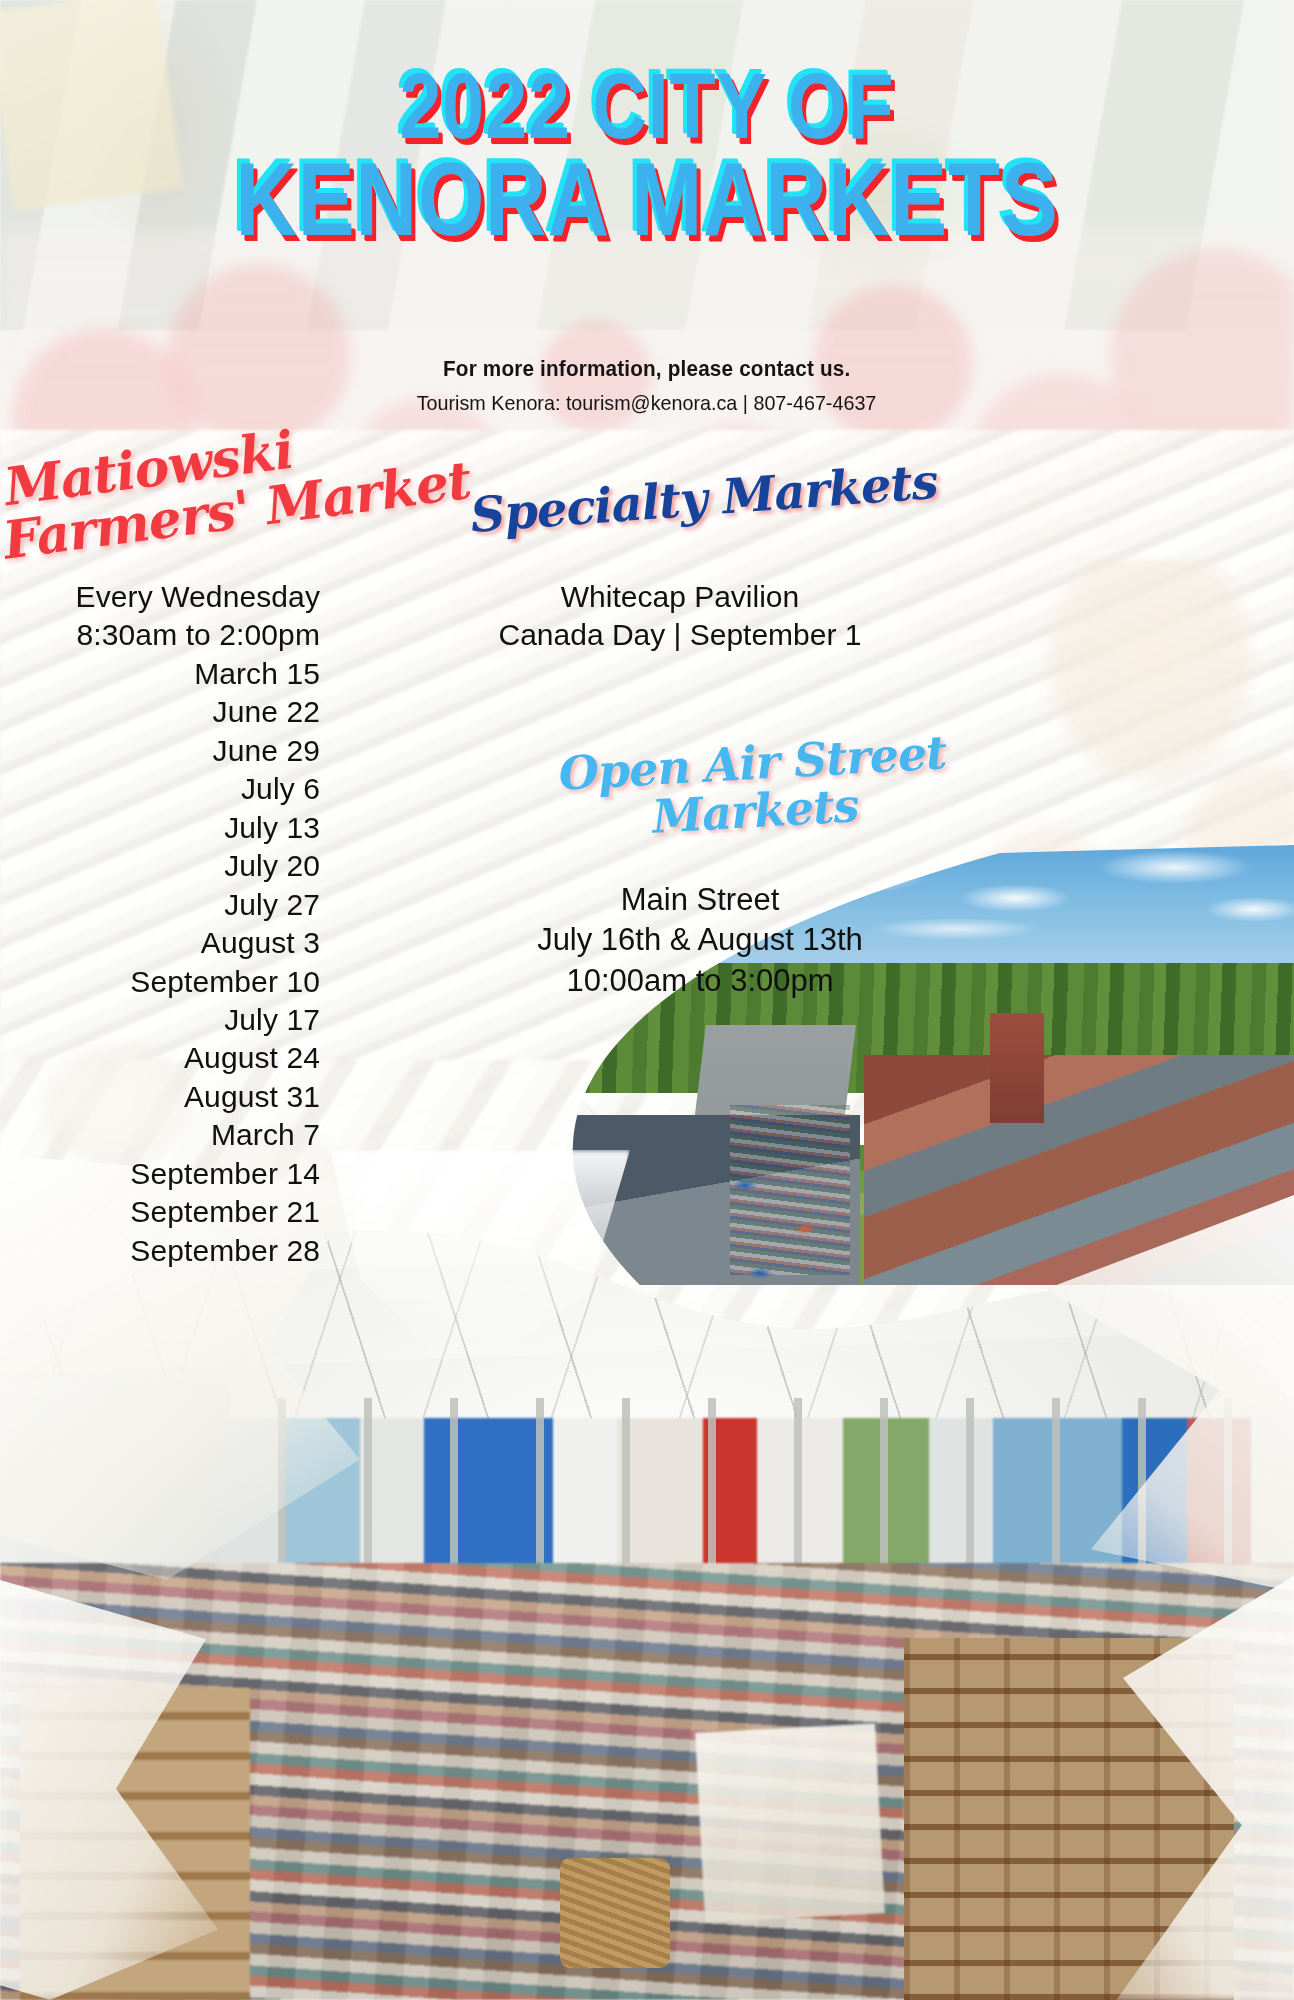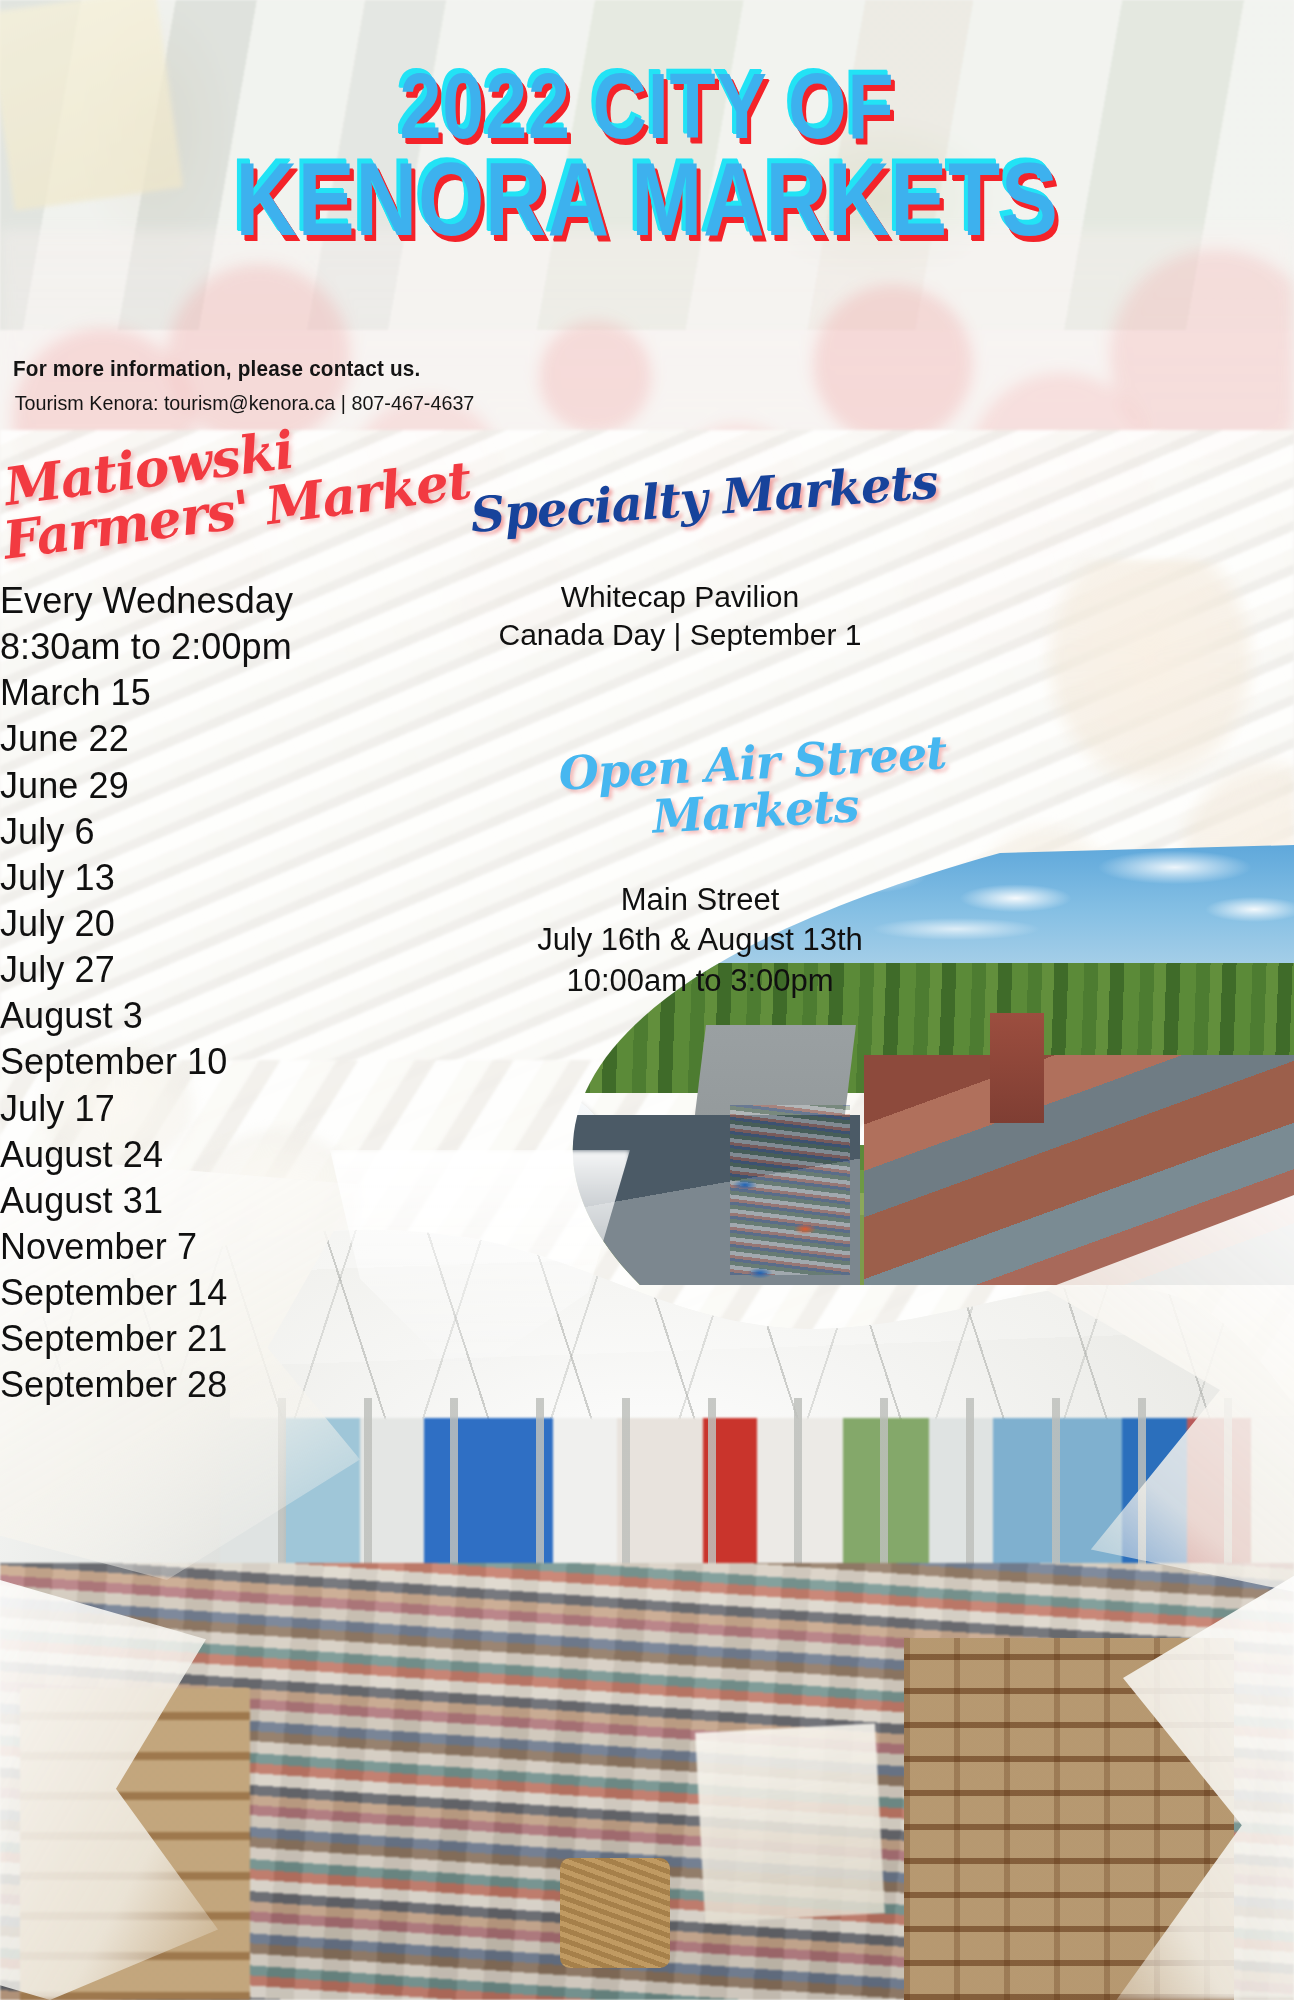--- a/index.html
+++ b/index.html
@@ -101,21 +101,21 @@
       4px 5px 0 #f4232a,
       -5px -5px 0 #22e3f5,
       5px 6px 0 #f4232a;
     white-space:nowrap;
   }
   .headline .l2{ font-size:104px; display:block; }
 
   
   .contact{
     position:absolute; left:0; right:0; top:356px;
-    text-align:left; color:#141414;
+    text-align:center; color:#141414;
   }
   .contact .c1{ font-size:22px; font-weight:700; letter-spacing:.2px; transform:scaleX(.94); display:inline-block;}
   .contact .c2{ font-size:21px; font-weight:400; margin-top:9px; transform:scaleX(.94); display:inline-block;}
 
   
   .script{
     font-family:"DejaVu Serif", serif;
     font-style:italic; font-weight:700;
     white-space:nowrap;
   }
@@ -150,22 +150,22 @@
   #h-openair .ln2{ display:block; }
 
   
   .body-txt{
     color:#101010;
     font-family:"Liberation Sans", sans-serif;
     font-weight:400;
   }
   #farmers-list{
     position:absolute; left:0; width:320px; top:578px;
-    text-align:left;
-    font-size:36px; line-height:1.282;
+    text-align:right;
+    font-size:30px; line-height:1.282;
     letter-spacing:.1px;
   }
   #farmers-list div{ white-space:nowrap; }
 
   #specialty-list{
     position:absolute; left:460px; width:440px; top:578px;
     text-align:center;
     font-size:30px; line-height:1.28;
   }
   #openair-list{
@@ -444,21 +444,21 @@
     <div>June 29</div>
     <div>July 6</div>
     <div>July 13</div>
     <div>July 20</div>
     <div>July 27</div>
     <div>August 3</div>
     <div>September 10</div>
     <div>July 17</div>
     <div>August 24</div>
     <div>August 31</div>
-    <div>November 7</div>
+    <div>March 7</div>
     <div>September 14</div>
     <div>September 21</div>
     <div>September 28</div>
   </div>
 
   <div id="h-specialty" class="script">Specialty Markets</div>
 
   <div id="specialty-list" class="body-txt">
     <div>Whitecap Pavilion</div>
     <div>Canada Day | September 1</div>

